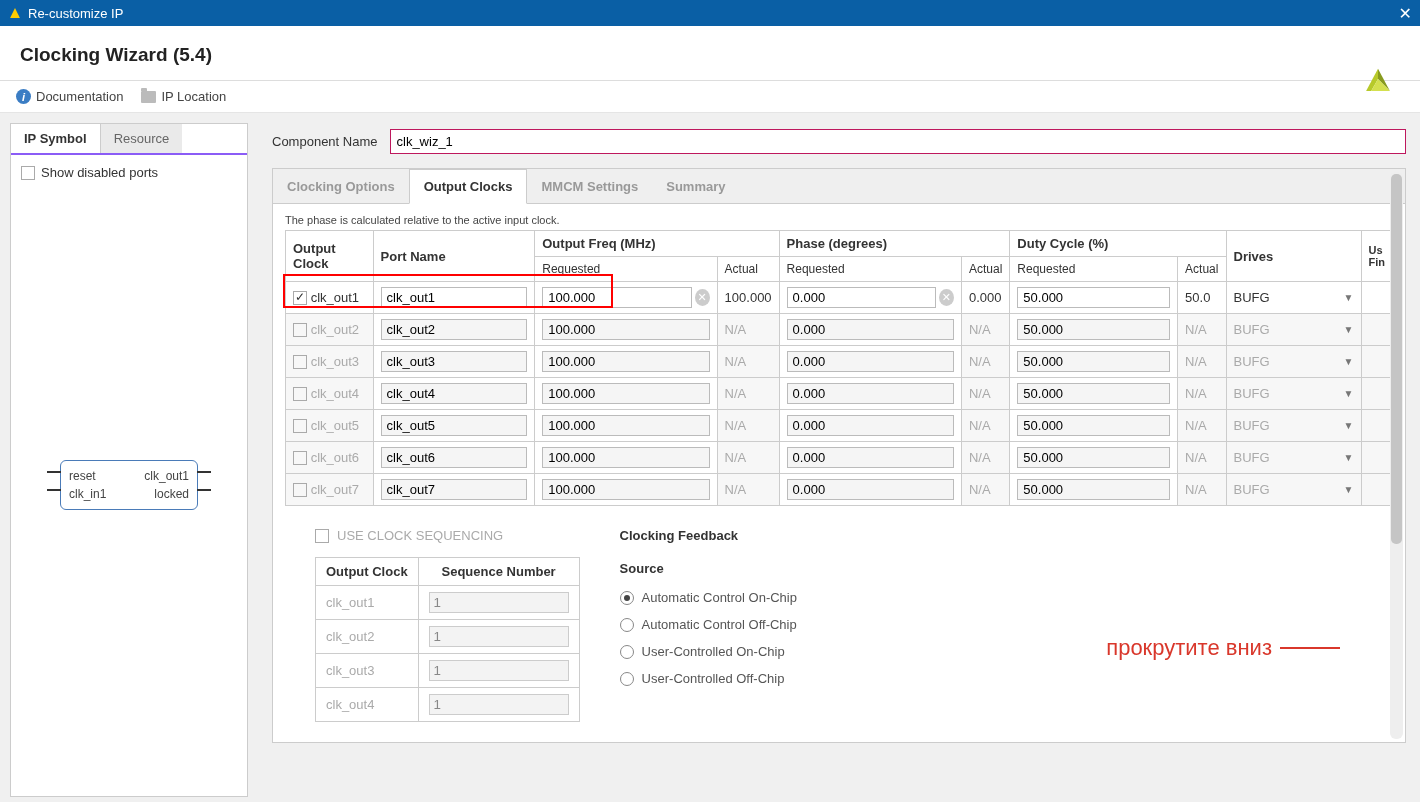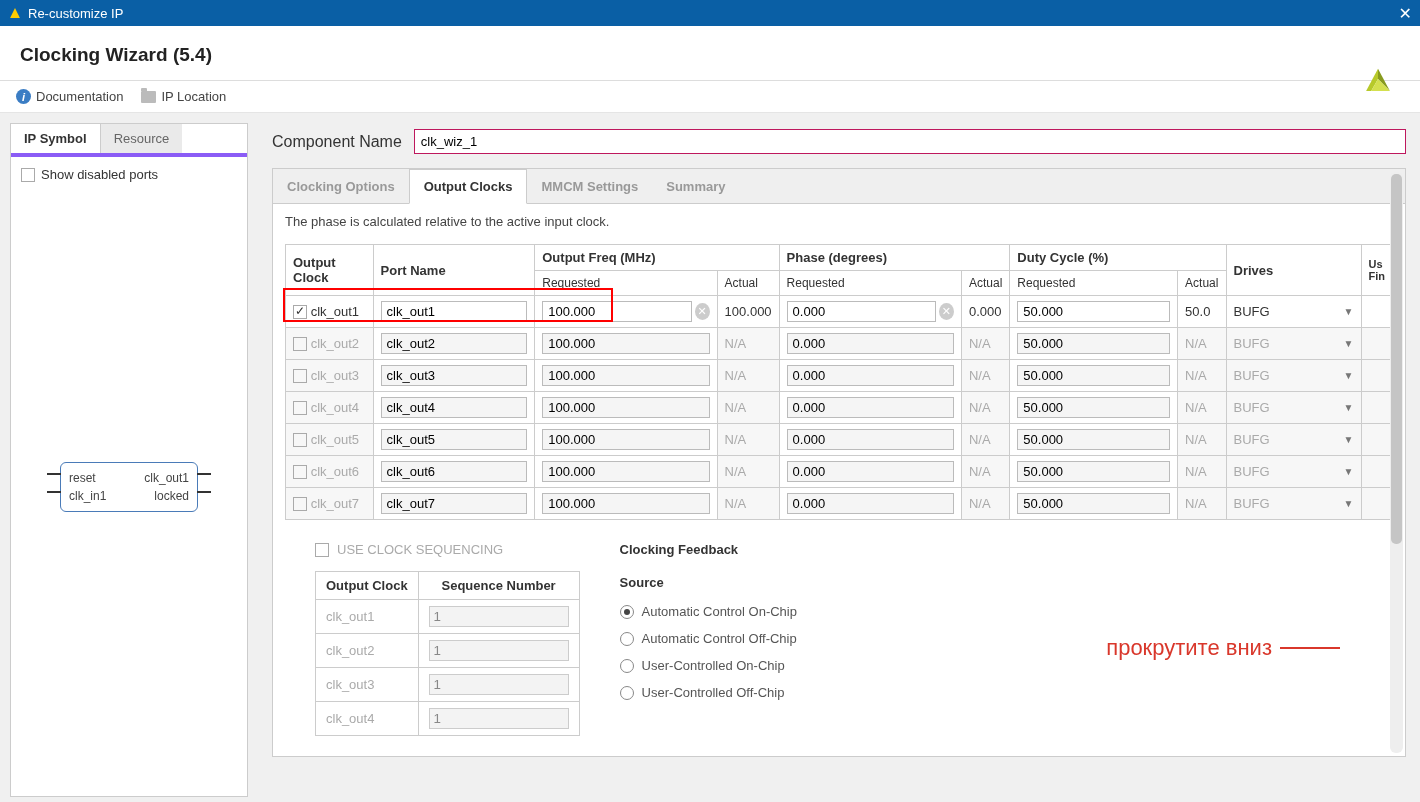--- a/index.html
+++ b/index.html
@@ -12,40 +12,40 @@
 .header h1{font-size:19px;font-weight:bold;color:#222;}
 .toolbar{background:#fff;padding:8px 16px;display:flex;align-items:center;gap:18px;font-size:13px;border-bottom:1px solid #e5e5e5;}
 .toolbar-item{display:flex;align-items:center;gap:5px;cursor:pointer;color:#444;}
 .info-icon{width:15px;height:15px;border-radius:50%;background:#3b7dc4;color:#fff;display:inline-flex;align-items:center;justify-content:center;font-size:11px;font-weight:bold;font-style:italic;}
 .folder-icon{width:15px;height:12px;background:#bbb;border-radius:1px;position:relative;}
 .folder-icon:before{content:'';position:absolute;top:-3px;left:0;width:6px;height:3px;background:#bbb;border-radius:1px 1px 0 0;}
 .xilinx-logo{position:absolute;right:25px;top:62px;}
 .main{display:flex;height:calc(100% - 108px);background:#f0f0f0;}
 .left-panel{width:258px;padding:10px;}
 .left-box{background:#fff;border:1px solid #ccc;height:100%;}
-.side-tabs{display:flex;border-bottom:4px solid #8b5cf6;}
+.side-tabs{display:flex;border-bottom:2px solid #8b5cf6;}
 .side-tab{padding:7px 13px;font-size:13px;color:#666;cursor:pointer;background:#eaeaea;}
 .side-tab.active{background:#fff;color:#333;font-weight:bold;border-right:1px solid #ccc;}
 .side-body{padding:10px;}
 .chk-row{display:flex;align-items:center;gap:6px;font-size:13px;}
 .ip-block{margin:280px auto 0 auto;width:138px;border:1.5px solid #4a7bb8;border-radius:6px;background:#fff;position:relative;padding:6px 8px;}
 .ip-block-row{display:flex;justify-content:space-between;font-size:12px;color:#444;line-height:18px;}
 .pin{width:14px;height:2px;background:#333;position:absolute;}
 .pin.l1{left:-14px;top:10px;} .pin.l2{left:-14px;top:28px;}
 .pin.r1{right:-14px;top:10px;} .pin.r2{right:-14px;top:28px;}
 .right-panel{flex:1;padding:16px 14px;overflow:hidden;}
 .comp-row{display:flex;align-items:center;gap:12px;margin-bottom:14px;}
-.comp-row label{font-size:16px;}
+.comp-row label{font-size:13px;}
 .comp-input{flex:1;border:1px solid #be185d;background:#fff;padding:4px 6px;font-size:13px;}
 .content-box{background:#efefef;border:1px solid #ccc;padding:0;position:relative;}
 .main-tabs{display:flex;border-bottom:1px solid #ccc;align-items:center;}
 .main-tab{padding:9px 14px;font-size:13px;color:#999;cursor:pointer;font-weight:bold;}
 .main-tab.active{background:#fff;color:#333;border:1px solid #ccc;border-bottom:1px solid #fff;margin-bottom:-1px;}
 .tab-body{background:#fff;padding:10px 12px;}
-.phase-note{font-size:13px;color:#444;margin-bottom:15px;}
+.phase-note{font-size:11px;color:#444;margin-bottom:4px;}
 table.clk{border-collapse:collapse;width:100%;font-size:13px;}
 table.clk th,table.clk td{border:1px solid #ccc;padding:5px 7px;text-align:left;background:#fff;}
 table.clk th{font-weight:bold;color:#333;}
 table.clk .sub th{font-weight:normal;font-size:12px;}
 table.clk td.dis{color:#aaa;background:#f7f7f7;}
 .cell-input{border:1px solid #bbb;padding:2px 5px;font-size:13px;width:100%;background:#f5f5f5;}
 .cell-input.active{background:#fff;}
 .red-box{position:absolute;border:2.5px solid red;pointer-events:none;}
 .check{width:14px;height:14px;border:1px solid #aaa;display:inline-block;vertical-align:middle;position:relative;}
 .check.on:after{content:'✓';position:absolute;top:-2px;left:1px;font-size:12px;color:#333;}

